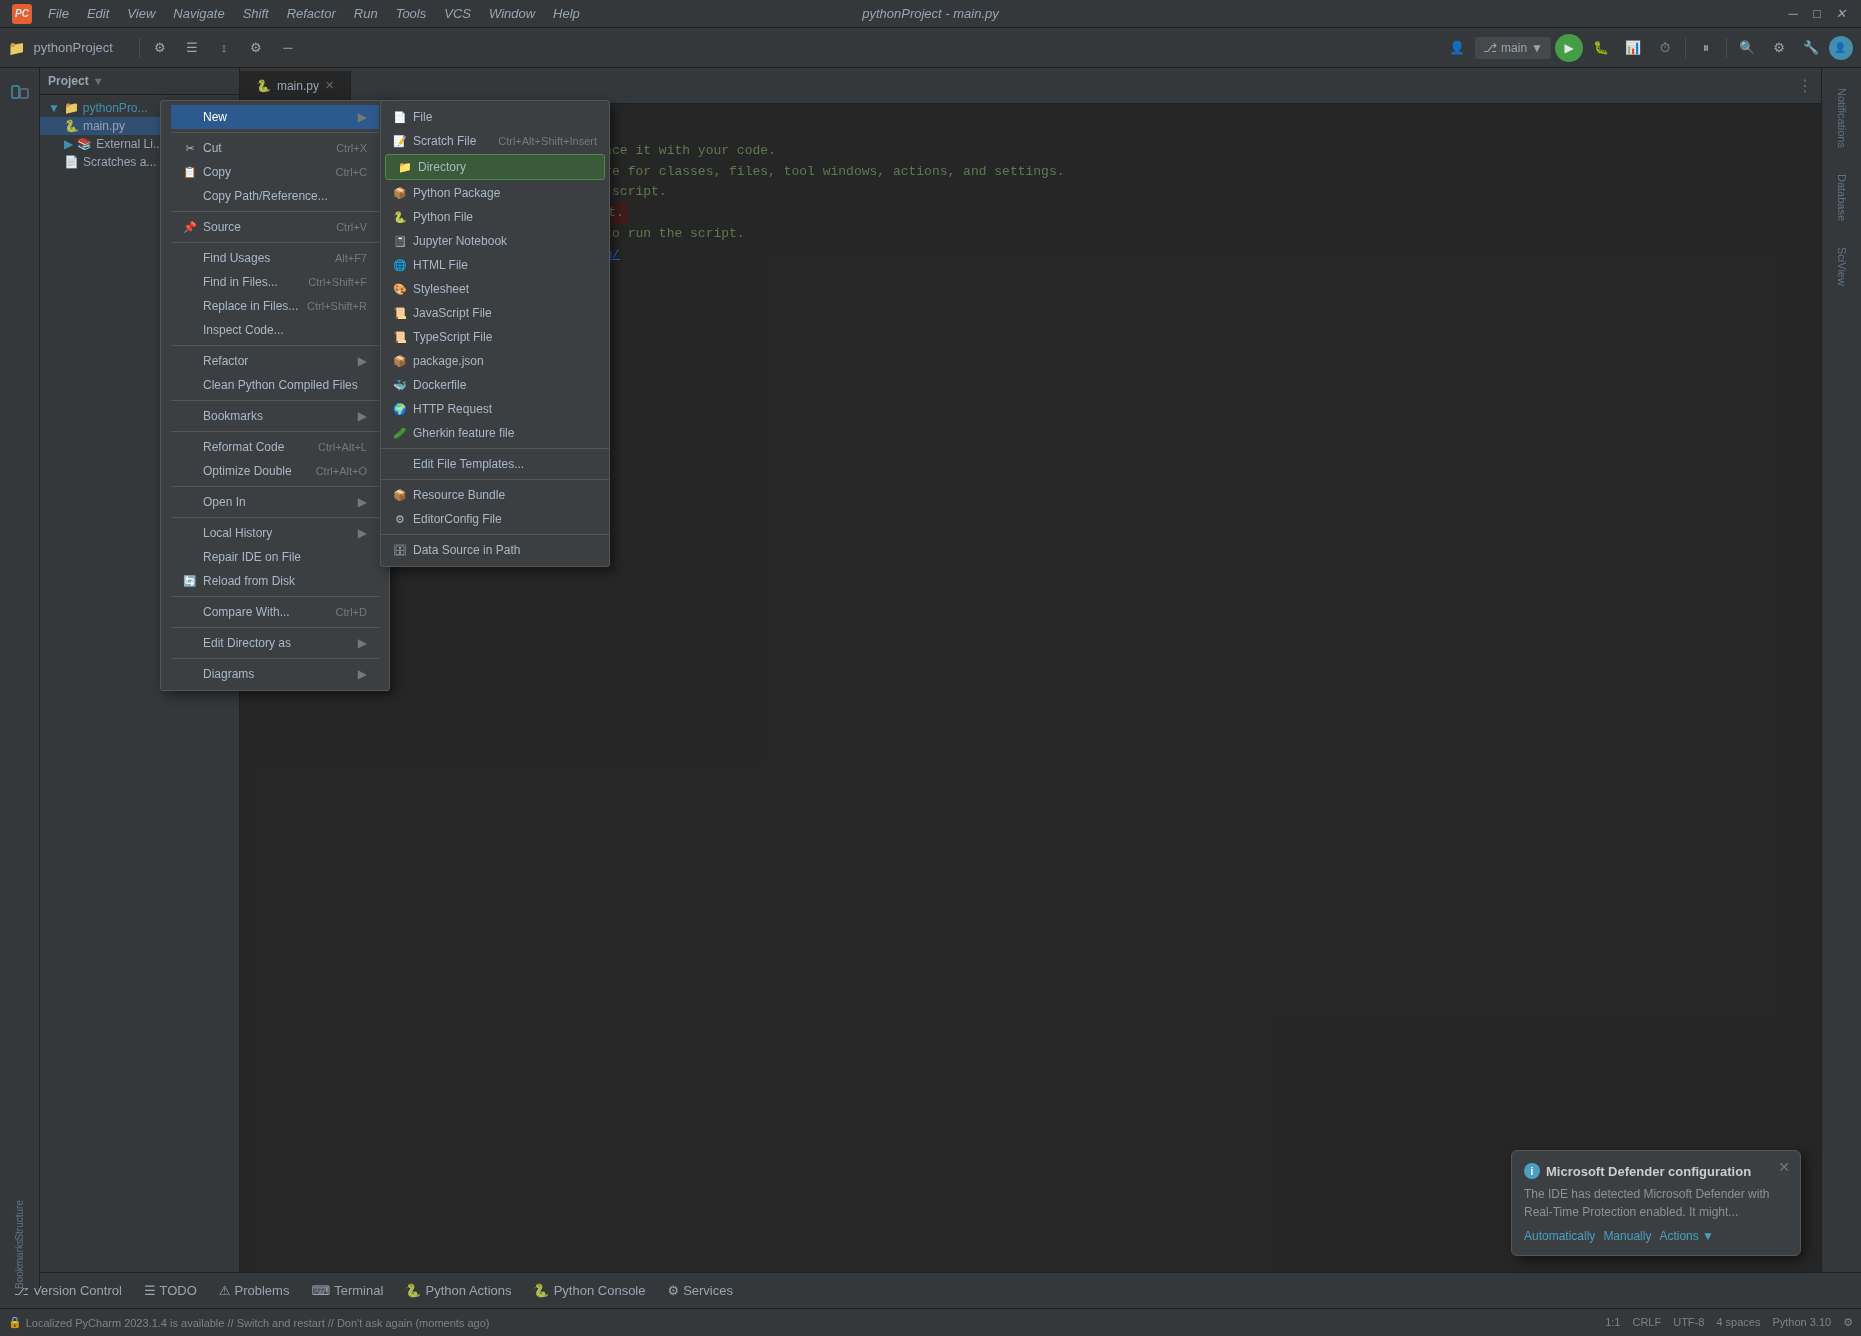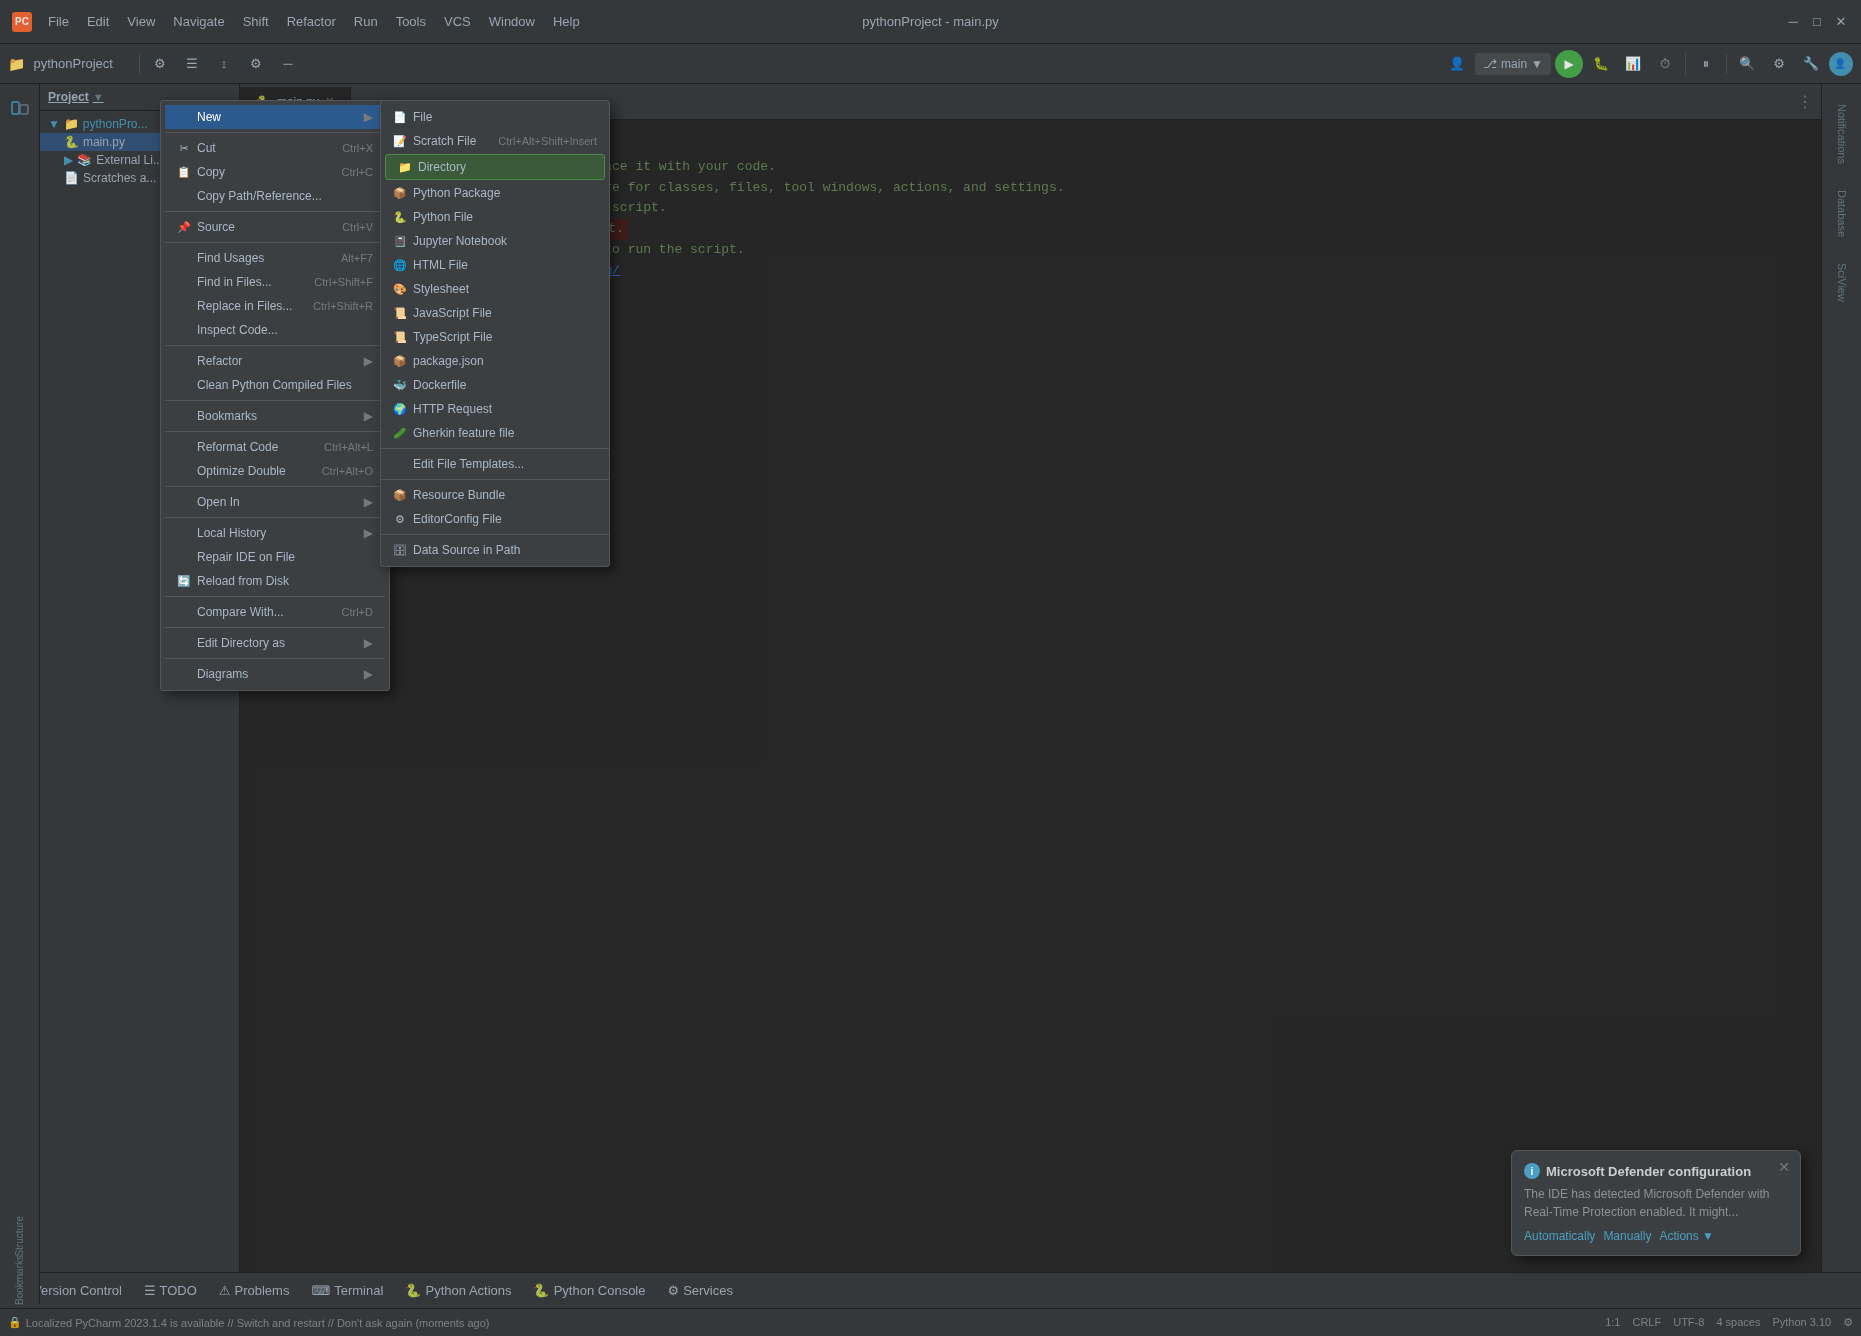--- a/index.html
+++ b/index.html
@@ -9,26 +9,27 @@
       background: #2b2b2b;
       font-family: 'Segoe UI', Arial, sans-serif;
       font-size: 13px;
       color: #a9b7c6;
       overflow: hidden;
       position: relative;
     }
 
     
     .title-bar {
-      height: 44px;
+      height: 28px;
       background: #3c3f41;
       display: flex;
       align-items: center;
       padding: 0 12px;
       border-bottom: 1px solid #252525;
+      font-style: italic;
     }
     .title-bar-logo {
       width: 20px; height: 20px;
       background: #ff6b35;
       border-radius: 3px;
       margin-right: 8px;
       display: flex; align-items: center; justify-content: center;
       font-size: 10px; color: white; font-weight: bold;
     }
     .menu-bar {
@@ -106,21 +107,20 @@
       border-right: 1px solid #252525;
       overflow: hidden;
     }
     .project-header {
       display: flex;
       align-items: center;
       padding: 6px 8px;
       background: #3c3f41;
       border-bottom: 1px solid #252525;
       gap: 0;
-      text-decoration: underline;
     }
     .project-tree {
       padding: 4px 0;
     }
     .tree-item {
       display: flex;
       align-items: center;
       padding: 2px 8px;
       cursor: pointer;
       color: #a9b7c6;
@@ -191,21 +191,21 @@
     .context-menu-main {
       position: absolute;
       top: 100px;
       left: 160px;
       width: 230px;
       background: #3c3f41;
       border: 1px solid #555;
       border-radius: 3px;
       box-shadow: 4px 4px 12px rgba(0,0,0,0.5);
       z-index: 100;
-      padding: 4px 4px;
+      padding: 4px 10px;
     }
     .menu-row {
       display: flex;
       align-items: center;
       padding: 5px 12px;
       cursor: pointer;
       color: #a9b7c6;
       font-size: 12px;
       gap: 6px;
       position: relative;

